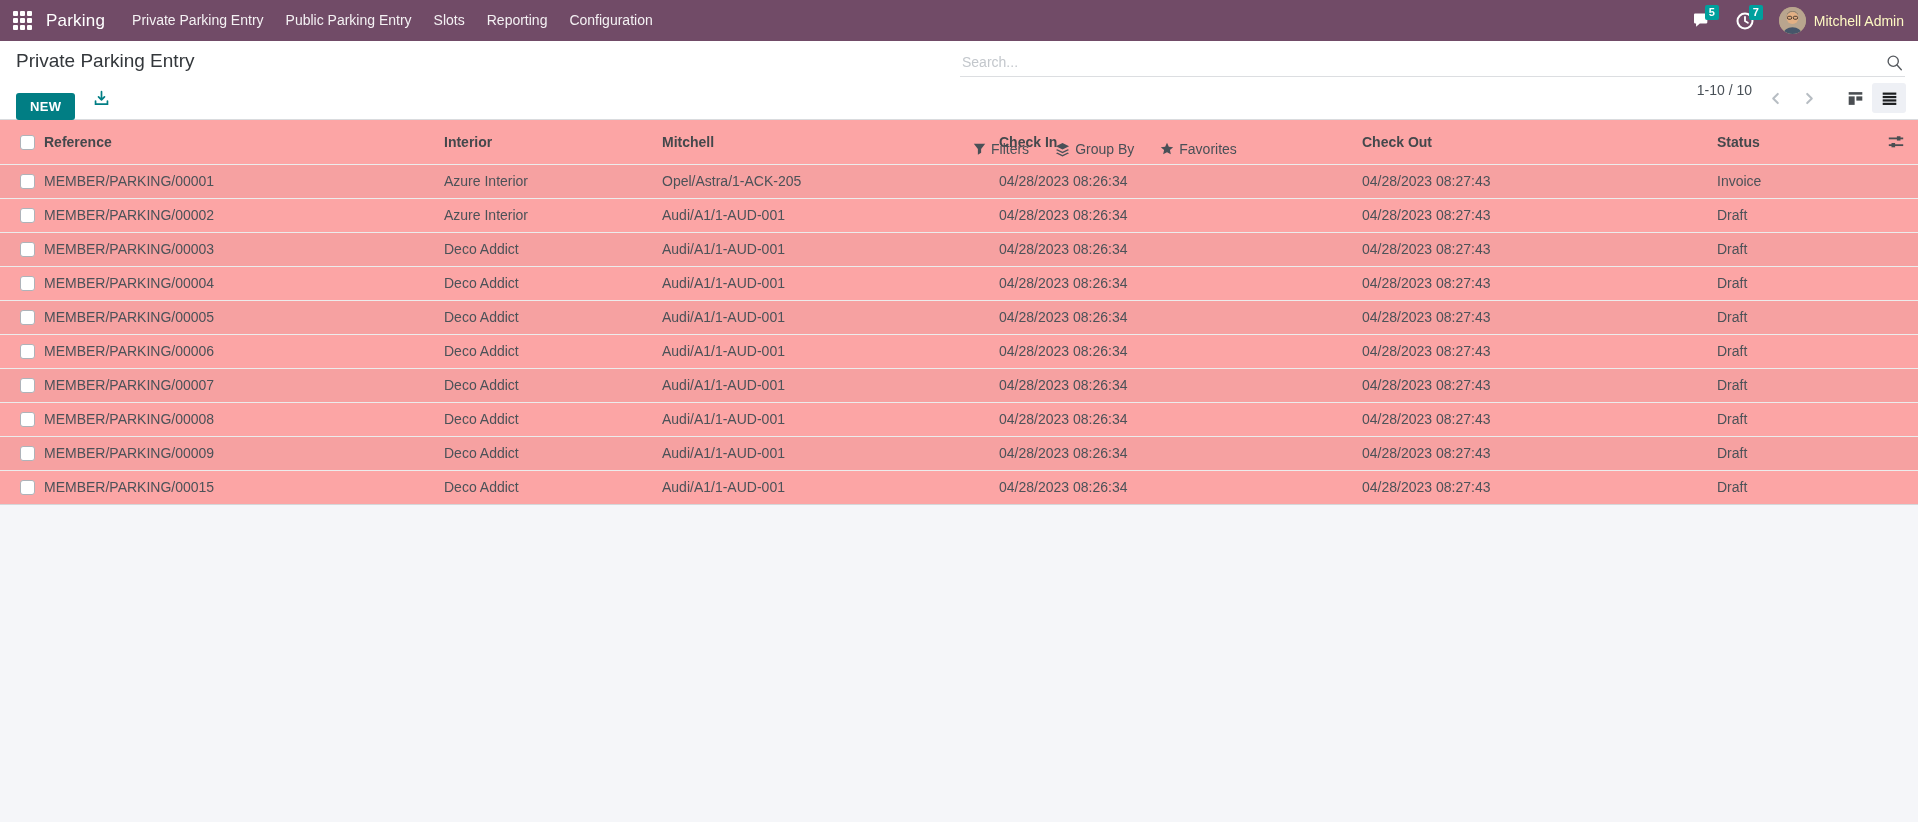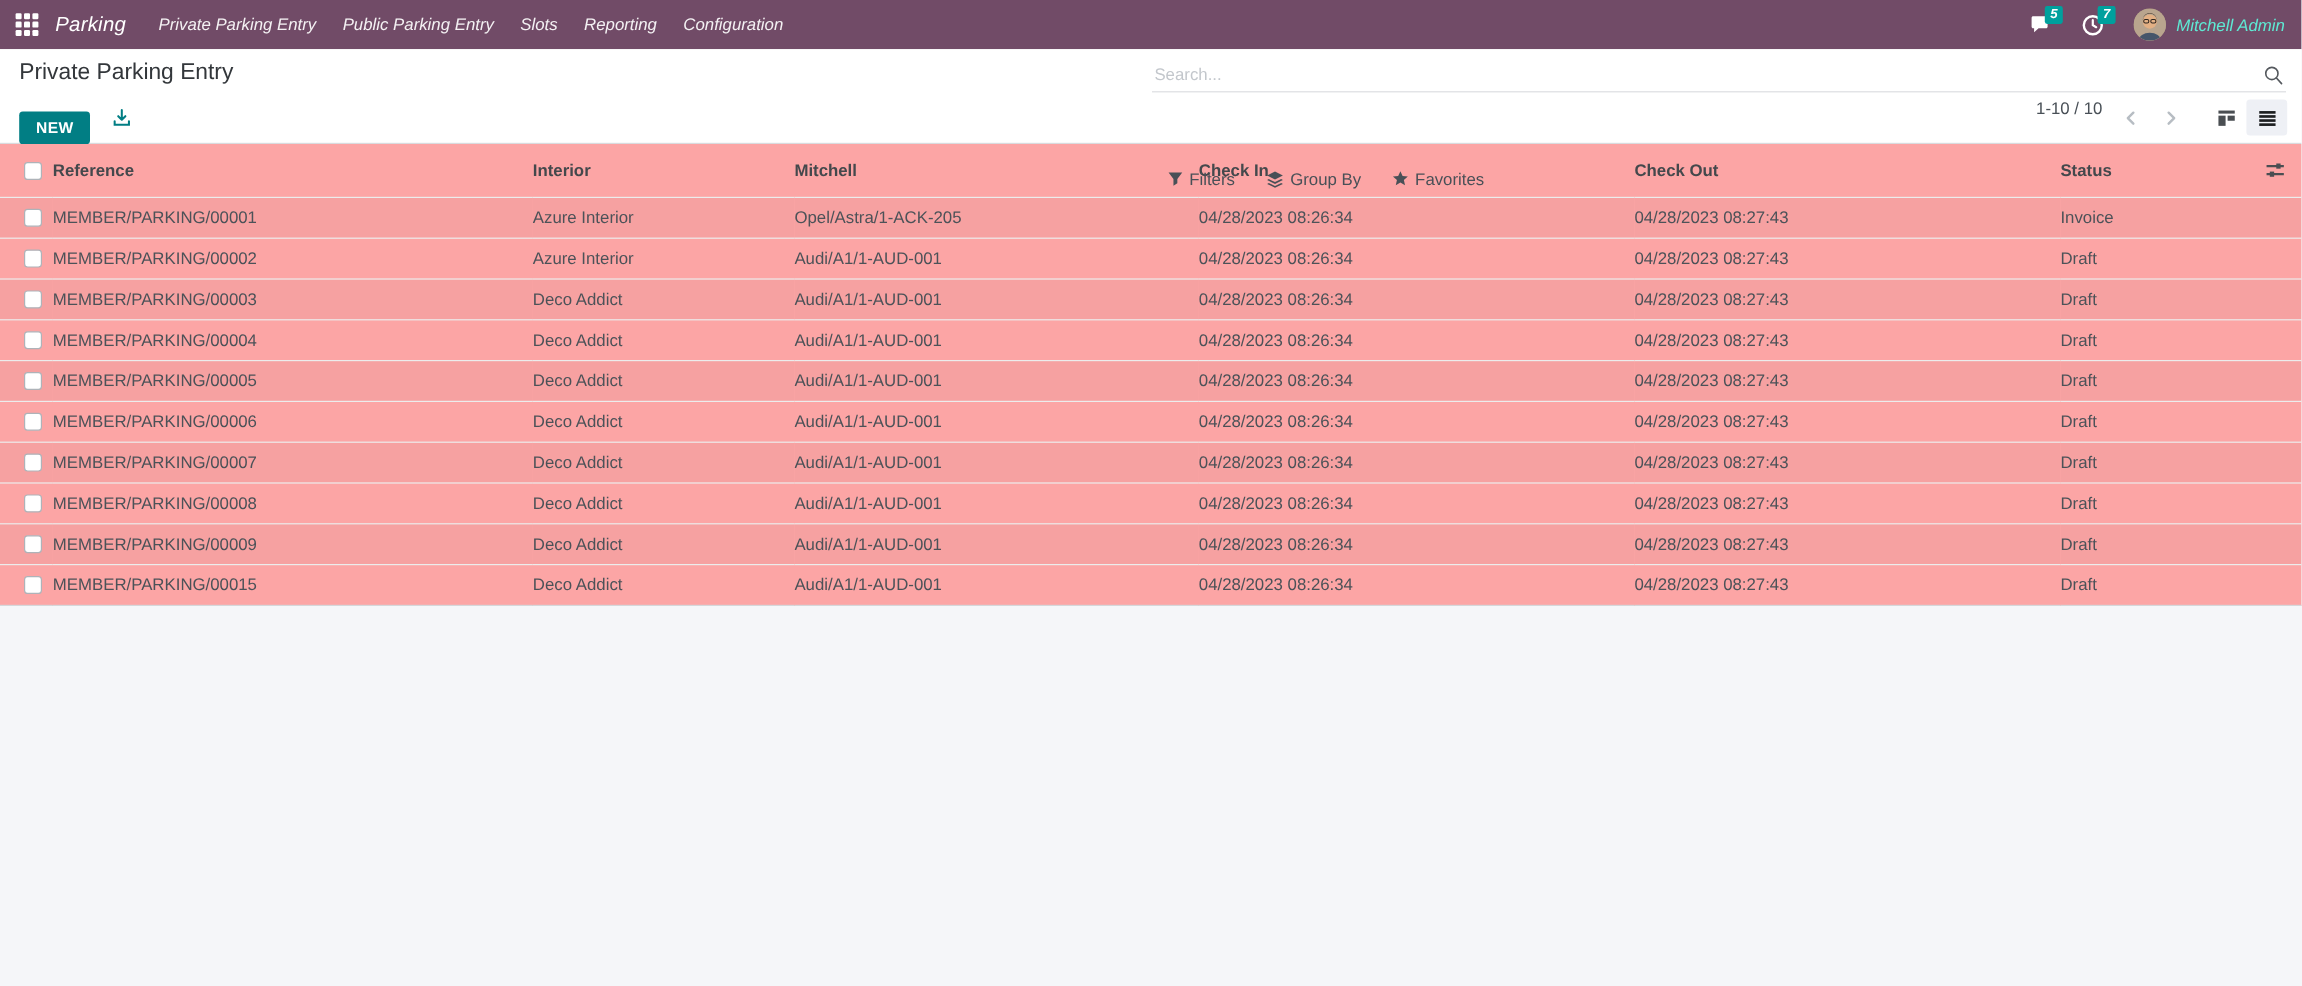--- a/index.html
+++ b/index.html
@@ -5,33 +5,33 @@
   * { box-sizing: border-box; margin: 0; padding: 0; }
   html,body { width:1918px; height:822px; }
   body {
     font-family: "Liberation Sans", sans-serif;
     background:#f5f6f9;
     overflow:hidden;
     color:#4c5258;
   }
 
   
-  .navbar { height:41px; background:#714B67; display:flex; align-items:center; color:#fff;font-style:italic; }
+  .navbar { height:41px; background:#714B67; display:flex; align-items:center; color:#fff; }
   .apps-grid-btn { width:44px; height:41px; display:flex; align-items:center; justify-content:center; cursor:pointer; }
   .grid-icon { display:grid; grid-template-columns:repeat(3,5px); grid-auto-rows:5px; gap:2px; }
   .grid-icon span { background:#fff; border-radius:1px; }
   .app-name { font-size:17px; font-weight:500; margin:0 16px 0 2px; letter-spacing:.2px; }
   .nav-menu { display:flex; height:41px; align-items:center; }
   .nav-menu-item { padding:0 11px; font-size:14px; color:rgba(255,255,255,.92); line-height:41px; cursor:pointer; text-decoration:none; white-space:nowrap; }
   .systray { margin-left:auto; display:flex; align-items:center; gap:22px; padding-right:14px; }
   .tray-icon-wrap { position:relative; width:22px; height:20px; cursor:pointer; }
   .badge { position:absolute; top:-6px; left:14px; background:#00A09D; color:#fff; font-size:11px; line-height:15px; padding:0 4px; border-radius:2px; font-weight:bold; }
   .user-menu { display:flex; align-items:center; gap:8px; cursor:pointer; }
   .avatar { width:27px; height:27px; border-radius:50%; overflow:hidden; background:#a8937d; flex:0 0 auto; }
-  .user-name { font-size:14px; color:#5eead4; white-space:nowrap; }
+  .user-name { font-size:14px; color:#fef9c3; white-space:nowrap; }
 
   
   .control-panel { background:#fff; height:79px; position:relative; border-bottom:1px solid #d9dbde; }
   .page-title { position:absolute; left:16px; top:9px; font-size:19px; color:#33373b; font-weight:400; }
   .search-bar { position:absolute; left:960px; right:13px; top:7px; height:29px; border-bottom:1px solid #dcdee1; display:flex; align-items:center; }
   .search-input { flex:1; border:0; outline:0; font-size:14px; color:#495057; background:transparent; padding-left:2px; }
   .search-input::placeholder { color:#c3c7cc; }
   .search-btn { width:22px; height:22px; display:flex; align-items:center; justify-content:center; cursor:pointer; }
 
   .cp-actions { position:absolute; left:0; right:0; top:41px; height:32px; }

